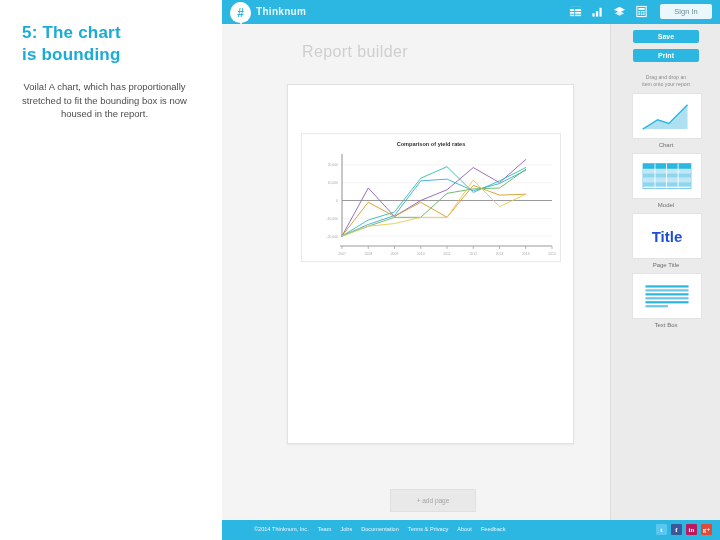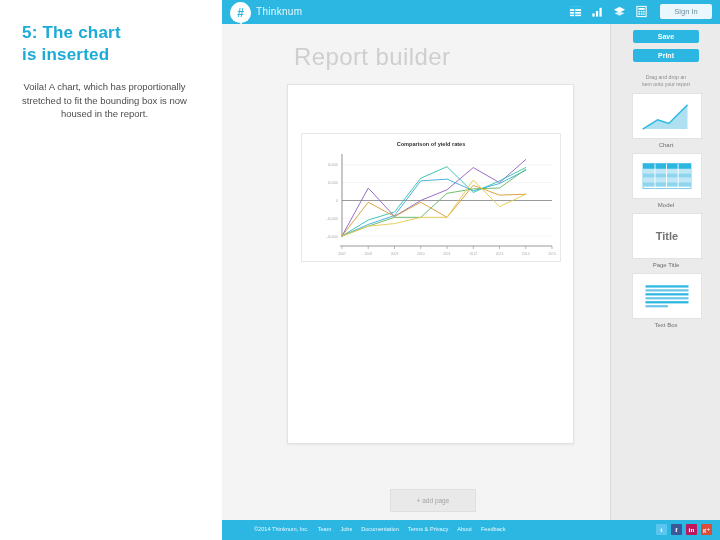--- a/index.html
+++ b/index.html
@@ -27,31 +27,31 @@
   .topbar{position:absolute;left:0;top:0;width:498px;height:24px;background:#2bb7e2;}
   .logo-pin{
     position:absolute;left:8px;top:2px;width:21px;height:21px;border-radius:50% 50% 50% 50%/55% 55% 45% 45%;
     background:#ffffff;display:flex;align-items:center;justify-content:center;
   }
   .logo-pin:after{
     content:"";position:absolute;left:50%;top:17px;margin-left:-3px;
     border-left:3px solid transparent;border-right:3px solid transparent;border-top:6px solid #ffffff;
   }
   .logo-hash{font-size:12px;color:#2bb7e2;font-weight:bold;line-height:1;}
-  .brand{position:absolute;left:34px;top:6px;color:#e8f7fd;font-size:10px;letter-spacing:.3px;}
+  .brand{position:absolute;left:34px;top:6px;color:#e8f7fd;font-size:10px;letter-spacing:.3px;font-weight:bold;}
   .hdr-icons{position:absolute;right:72px;top:5px;display:flex;gap:9px;align-items:center;}
   .hdr-ic{width:13px;height:13px;display:block;}
   .signin{
     position:absolute;right:8px;top:4px;width:52px;height:15px;background:#eaf7fc;border-radius:2px;
     color:#6d8e9c;font-size:7.5px;display:flex;align-items:center;justify-content:center;margin-left:21px;
   }
 
   
   .content{position:absolute;left:0;top:24px;width:388px;height:496px;background:#f4f4f4;}
-  .page-head{position:absolute;left:72px;top:19px;color:#cfcfcf;font-size:24px;font-weight:300;letter-spacing:.4px;}
+  .page-head{position:absolute;left:80px;top:19px;color:#cfcfcf;font-size:16px;font-weight:300;letter-spacing:.4px;}
 
   
   .paper{
     position:absolute;left:65px;top:60px;width:285px;height:358px;background:#ffffff;
     border:1px solid #e2e2e2;box-shadow:0 1px 2px rgba(0,0,0,.06);
   }
   
   .chartbox{position:absolute;left:13px;top:48px;width:258px;height:127px;background:#ffffff;border:1px solid #e8e8e8;}
   .chart-title{position:absolute;left:0;top:7px;width:258px;text-align:center;color:#333;font-size:5.6px;font-weight:bold;}
   .chart-plot{position:absolute;left:0;top:16px;width:258px;height:108px;}
@@ -66,39 +66,39 @@
     margin:6px auto 0;width:66px;height:13px;background:#2bb7e2;border-radius:2px;
     color:#ffffff;font-size:7px;font-weight:bold;display:flex;align-items:center;justify-content:center;
   }
   .drag-hint{margin:12px auto 0;width:86px;text-align:center;color:#8d8d8d;font-size:5.2px;line-height:7px;}
   .tile-wrap{margin:5px auto 0;width:68px;}
   .tile{
     width:68px;height:44px;background:#ffffff;border:1px solid #e3e3e3;
     display:flex;align-items:center;justify-content:center;overflow:hidden;
   }
   .tile-label{width:68px;text-align:center;color:#6f6f6f;font-size:6px;margin-top:3px;}
-  .tile-title{color:#737373;font-size:11px;font-weight:bold;}
+  .tile-title{color:#1d4ed8;font-size:15px;font-weight:bold;}
 
   
   .footer{position:absolute;left:0;bottom:0;width:498px;height:20px;background:#2bb7e2;}
   .foot-links{position:absolute;left:32px;top:6px;display:flex;gap:9px;align-items:center;}
   .foot-links span{color:#eaf8fd;font-size:5.6px;white-space:nowrap;}
   .socials{position:absolute;right:8px;top:4px;display:flex;gap:4px;}
   .soc{width:11px;height:11px;border-radius:1px;display:flex;align-items:center;justify-content:center;
        color:#ffffff;font-size:7px;font-weight:bold;font-family:"Liberation Serif",serif;}
 </style>
 </head>
 <body>
 
 <div id="root">
 
   <div class="slide-left">
     <div class="slide-title">
       <div>5: The chart</div>
-      <div>is inserted</div>
+      <div>is bounding</div>
     </div>
     <div class="slide-body">Voila! A chart, which has proportionally stretched to fit the bounding box is now housed in the report.</div>
   </div>
 
   <div class="app">
 
     <div class="topbar">
       <div class="logo-pin">
         <span class="logo-hash">#</span>
       </div>

